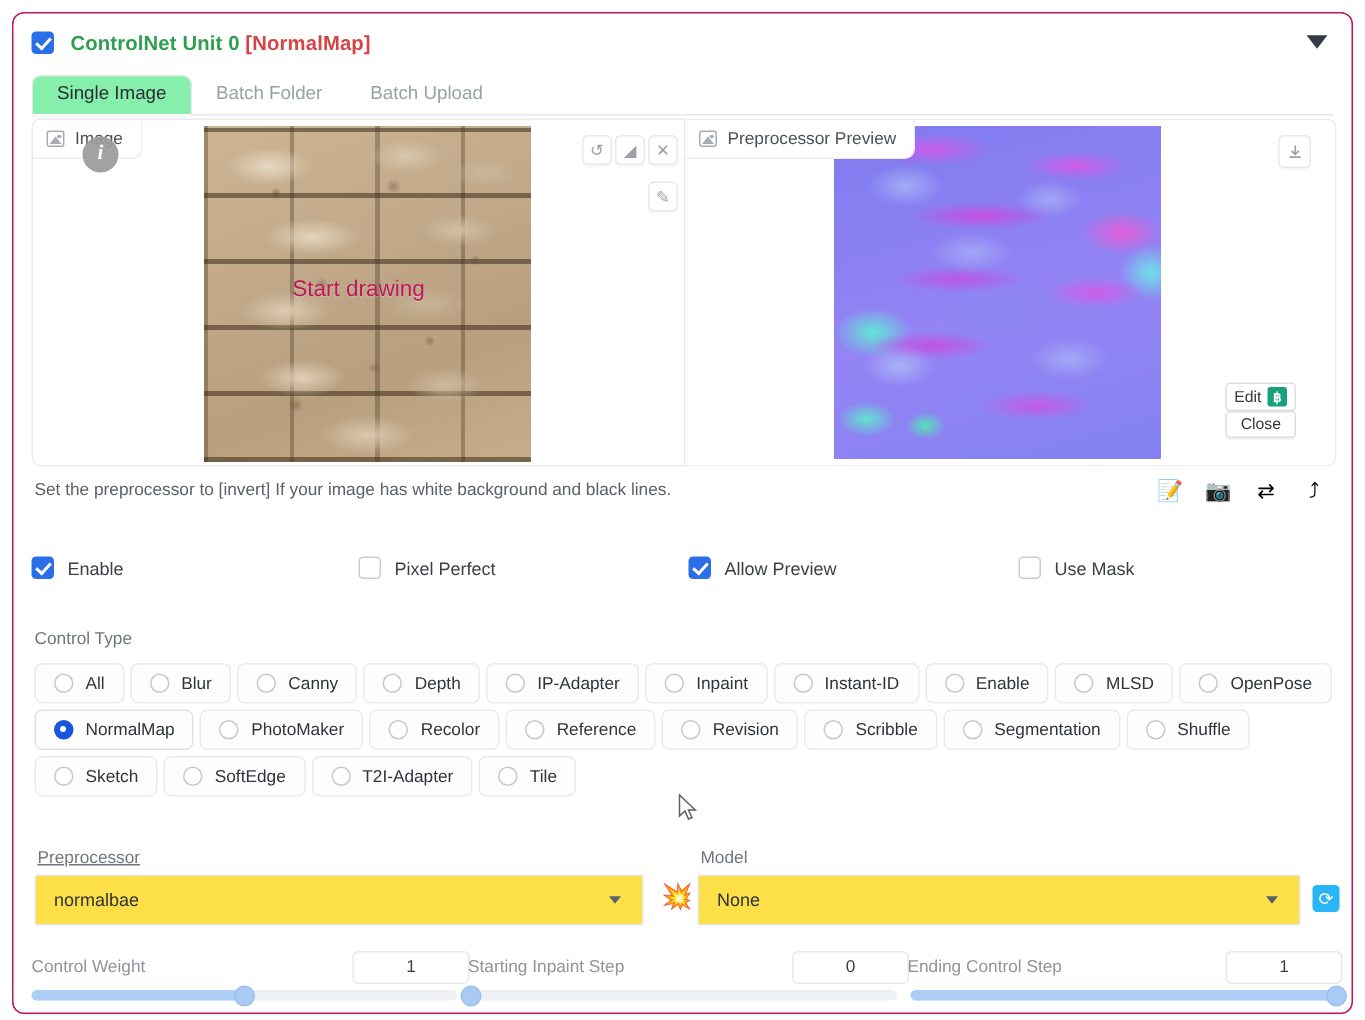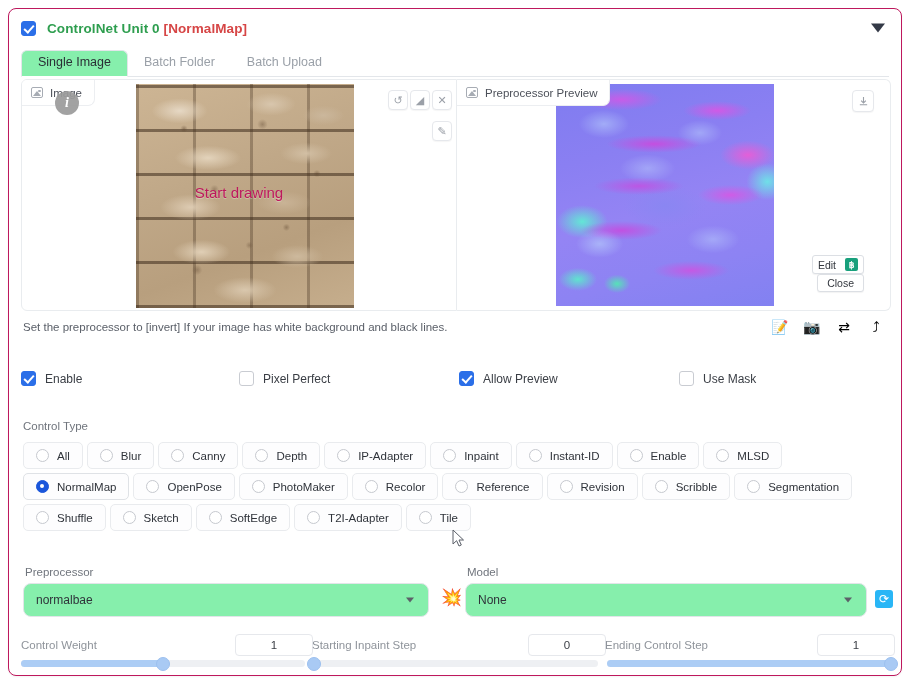--- a/index.html
+++ b/index.html
@@ -217,21 +217,21 @@
     background: #fff; border: 1px solid #e6e8ec; border-radius: 4px;
     display: flex; align-items: center; justify-content: center;
     color: #9ba0a8; z-index: 5; cursor: pointer;
     box-shadow: 0 1px 1px rgba(0,0,0,0.04);
   }
   .edit-btn, .close-btn {
     position: absolute; right: 26px;
     background: #fff; border: 1px solid #dcdfe4; border-radius: 3px;
     font-size: 10.5px; color: #33373e;
     padding: 2px 5px; z-index: 5; cursor: pointer;
-    display: flex; align-items: center; gap: 9px;
+    display: flex; align-items: center; gap: 4px;
     box-shadow: 0 1px 1px rgba(0,0,0,0.05);
   }
   .edit-btn { top: 175px; }
   .close-btn { top: 194px; padding: 2px 9px; }
   .ppea {
     width: 13px; height: 13px; border-radius: 2px;
     background: #18a07c; color: #fff;
     font-size: 9px; font-weight: bold;
     display: flex; align-items: center; justify-content: center;
     font-family: "Liberation Serif", serif;
@@ -300,22 +300,22 @@
     left: 3px; top: 3px; width: 4px; height: 4px;
     border-radius: 50%; background: #fff;
   }
 
   
   .dd-label {
     position: absolute; font-size: 11.5px; color: #70757d;
   }
   .dd {
     position: absolute; height: 34px;
-    border: 1px solid #e2e5e9; border-radius: 8px;
-    background: #86efac; cursor: pointer;
+    border: 1px solid #e2e5e9; border-radius: 2px;
+    background: #fde047; cursor: pointer;
     display: flex; align-items: center;
     padding: 4px 12px;
     font-size: 12px; color: #2f333a;
   }
   .dd .caret {
     position: absolute; right: 14px; top: 50%;
     transform: translateY(-50%);
     width: 0; height: 0;
     border-left: 4px solid transparent;
     border-right: 4px solid transparent;
@@ -479,30 +479,30 @@
         <span>Instant-ID</span>
       </div>
       <div class="ct-item">
         <span class="radio"></span>
         <span>Enable</span>
       </div>
       <div class="ct-item">
         <span class="radio"></span>
         <span>MLSD</span>
       </div>
+      <div class="ct-item">
+        <span class="radio"></span>
+        <span>OpenPose</span>
+      </div>
       <div class="ct-item selected">
         <span class="radio"></span>
         <span>NormalMap</span>
       </div>
       <div class="ct-item">
         <span class="radio"></span>
-        <span>OpenPose</span>
-      </div>
-      <div class="ct-item">
-        <span class="radio"></span>
         <span>PhotoMaker</span>
       </div>
       <div class="ct-item">
         <span class="radio"></span>
         <span>Recolor</span>
       </div>
       <div class="ct-item">
         <span class="radio"></span>
         <span>Reference</span>
       </div>
@@ -533,21 +533,21 @@
       <div class="ct-item">
         <span class="radio"></span>
         <span>T2I-Adapter</span>
       </div>
       <div class="ct-item">
         <span class="radio"></span>
         <span>Tile</span>
       </div>
     </div>
 
-  <div class="dd-label" style="left:16px;  top:557px;">Preprocessor</div>
+  <div class="dd-label" style="left:16px;  top:557px;text-decoration:underline;">Preprocessor</div>
   <div class="dd" style="left:14px; top:574px; width:406px;">
     <span>normalbae</span>
     <span class="caret"></span>
   </div>
 
   <div class="boom">💥</div>
 
   <div class="dd-label" style="left:458px; top:557px;">Model</div>
   <div class="dd" style="left:456px; top:574px; width:402px;">
     <span>None</span>

